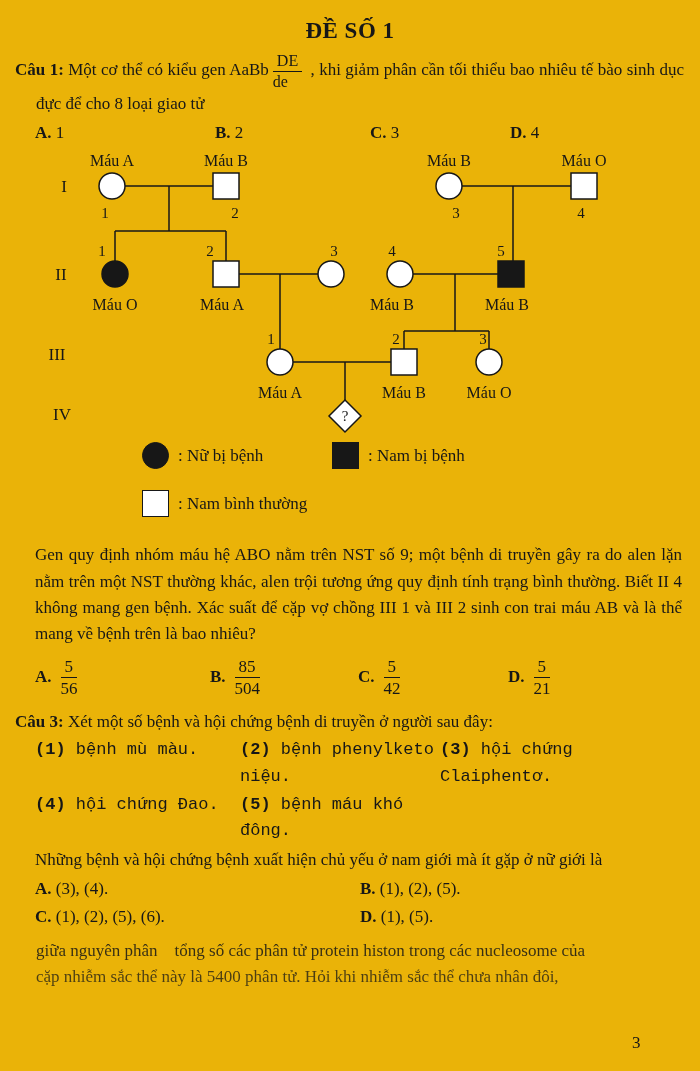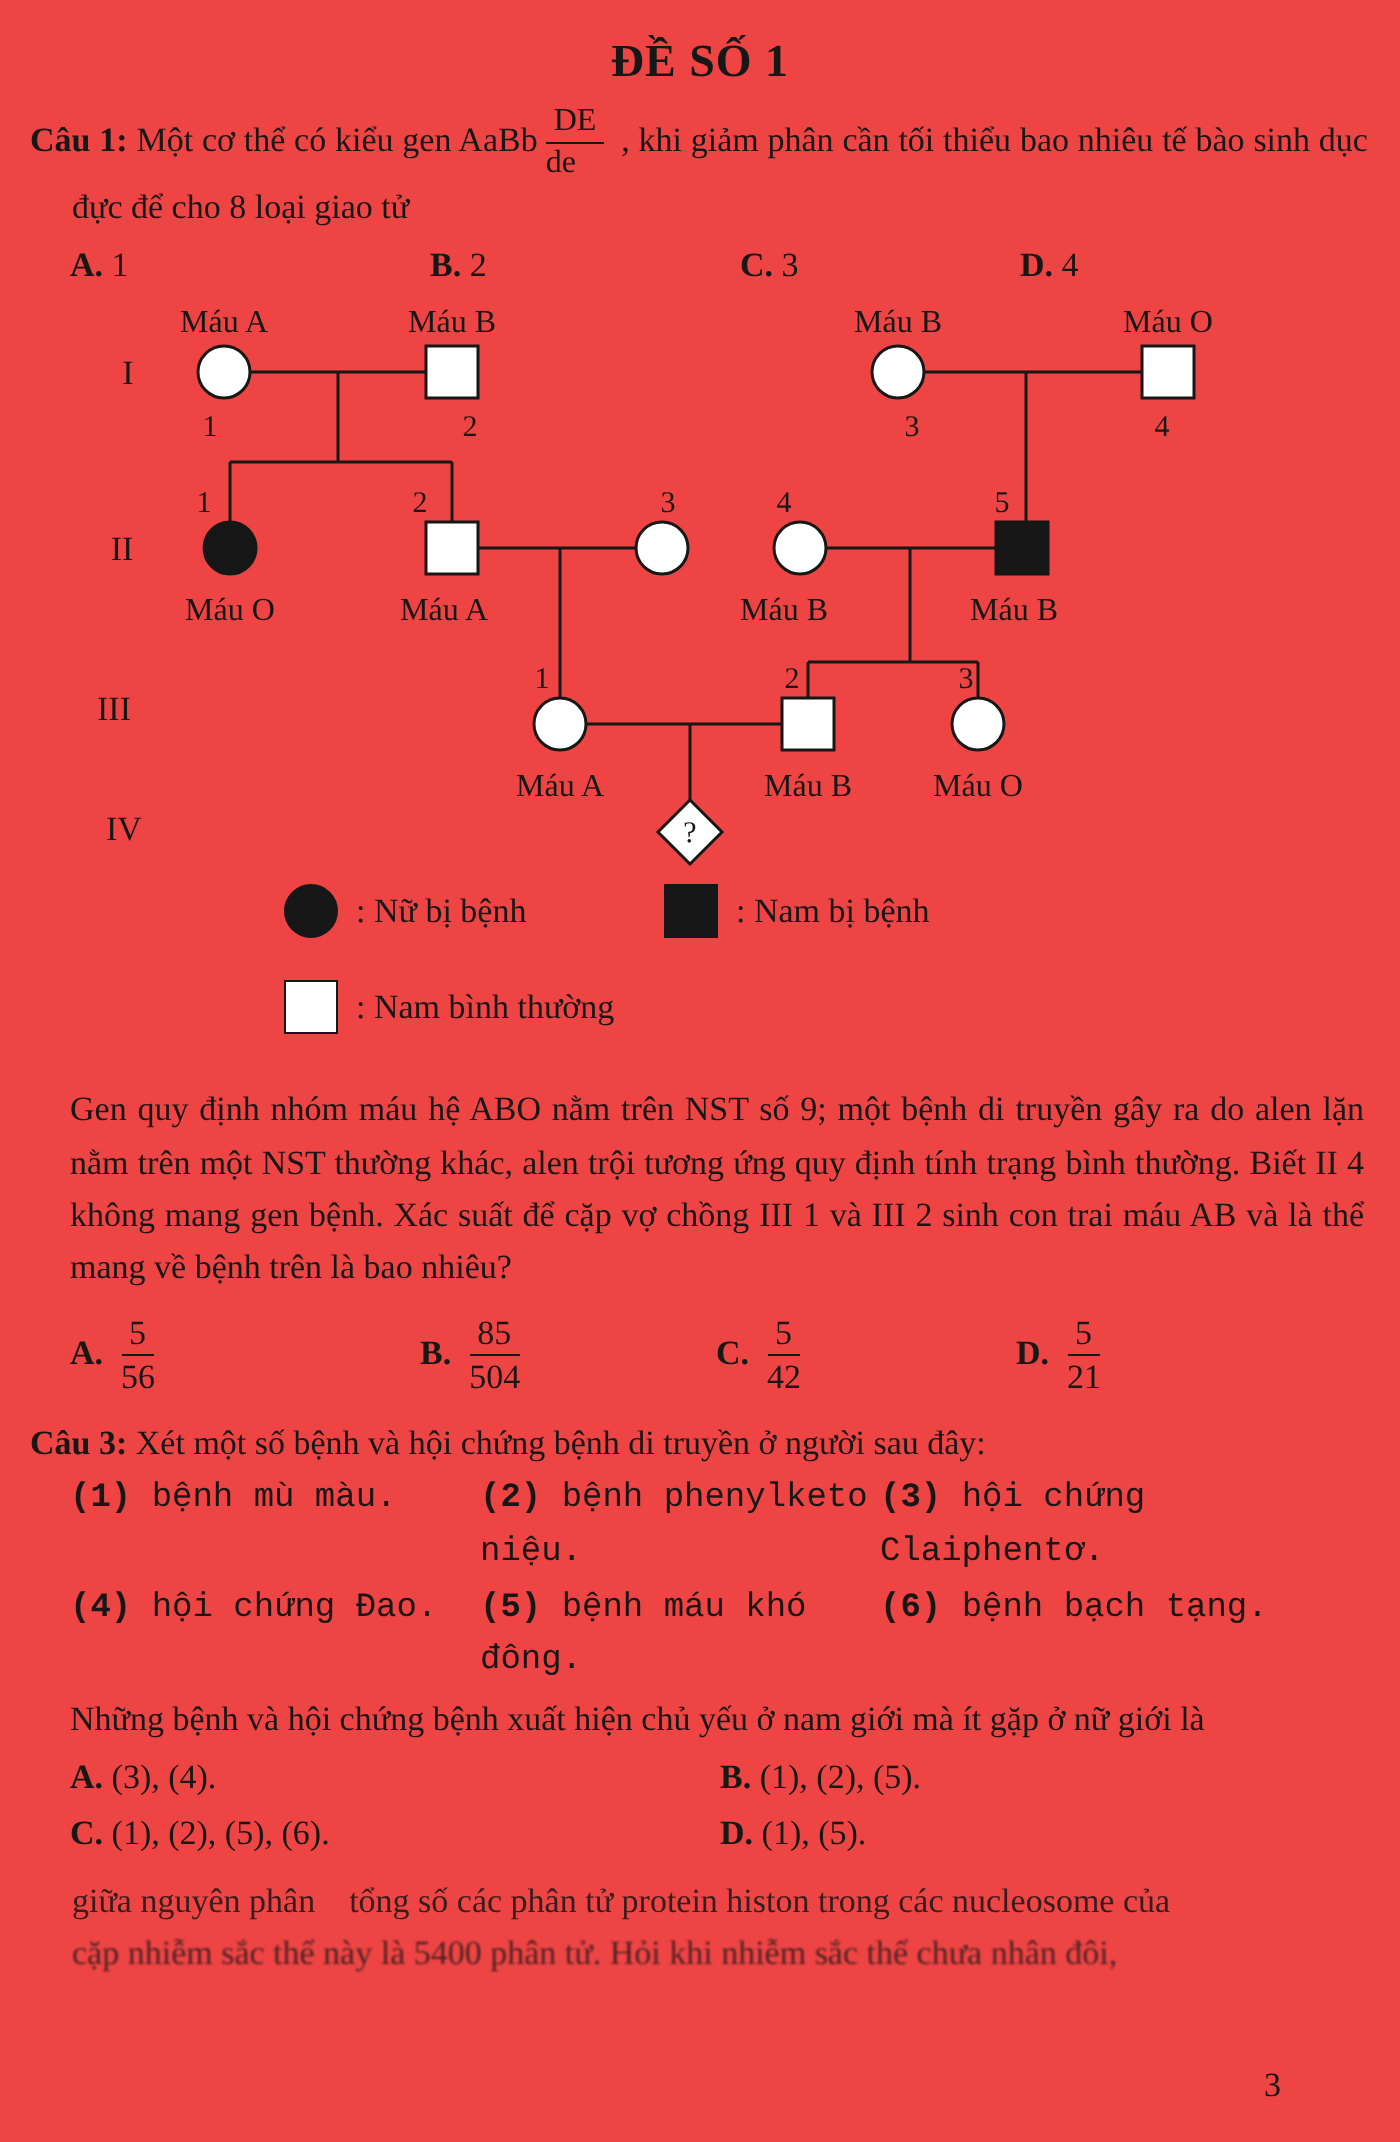--- a/index.html
+++ b/index.html
@@ -1,19 +1,19 @@
 <!DOCTYPE html>
 <html><head>
 <meta charset="utf-8">
 <style>
   * { box-sizing: border-box; }
   html,body { margin:0; padding:0; background:#9b9b9b; }
   .page {
     width:700px; height:1071px; margin:0 auto; position:relative; overflow:hidden;
-    background:#ef4444; color:#171717;
+    background:#eab308; color:#171717;
     font-family:"Liberation Serif","DejaVu Serif",serif;
     font-size:17px; line-height:1.55;
   }
   .title { text-align:center; font-weight:bold; font-size:23px; line-height:1.3; padding-top:16px; letter-spacing:.5px; }
   .qblock { margin:6px 16px 0 15px; }
   .hang { padding-left:21px; text-indent:-21px; text-align:justify; }
   .qlabel { font-weight:bold; }
   .opt-key { font-weight:bold; }
   .opt-row-q1 { display:grid; grid-template-columns:180px 155px 140px auto; margin:3px 16px 0 35px; }
   .frac { display:inline-flex; flex-direction:column; align-items:flex-start; vertical-align:middle; line-height:1.12; font-size:16px; margin:0 4px; text-indent:0; }
@@ -174,21 +174,20 @@
 
   <div class="qblock hang" style="margin-top:11px">
     <b class="qlabel">Câu 3:</b><span> Xét một số bệnh và hội chứng bệnh di truyền ở người sau đây:</span>
   </div>
   <div class="q3-items">
     <span><b>(1)</b> <span>bệnh mù màu.</span></span>
     <span><b>(2)</b> <span>bệnh phenylketo niệu.</span></span>
     <span><b>(3)</b> <span>hội chứng Claiphentơ.</span></span>
     <span><b>(4)</b> <span>hội chứng Đao.</span></span>
     <span><b>(5)</b> <span>bệnh máu khó đông.</span></span>
-    <span><b>(6)</b> <span>bệnh bạch tạng.</span></span>
   </div>
   <div class="q3-question">Những bệnh và hội chứng bệnh xuất hiện chủ yếu ở nam giới mà ít gặp ở nữ giới là</div>
   <div class="opt-grid-2">
     <span><b class="opt-key">A.</b> <span>(3), (4).</span></span>
     <span><b class="opt-key">B.</b> <span>(1), (2), (5).</span></span>
     <span><b class="opt-key">C.</b> <span>(1), (2), (5), (6).</span></span>
     <span><b class="opt-key">D.</b> <span>(1), (5).</span></span>
   </div>
 
   <div class="qblock q4">

